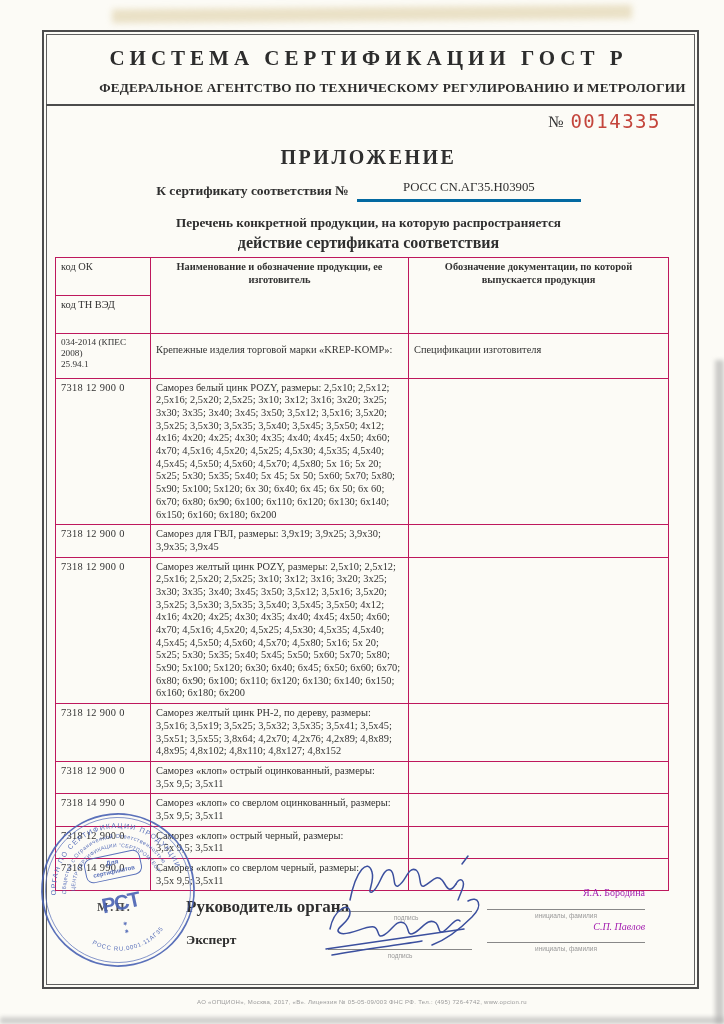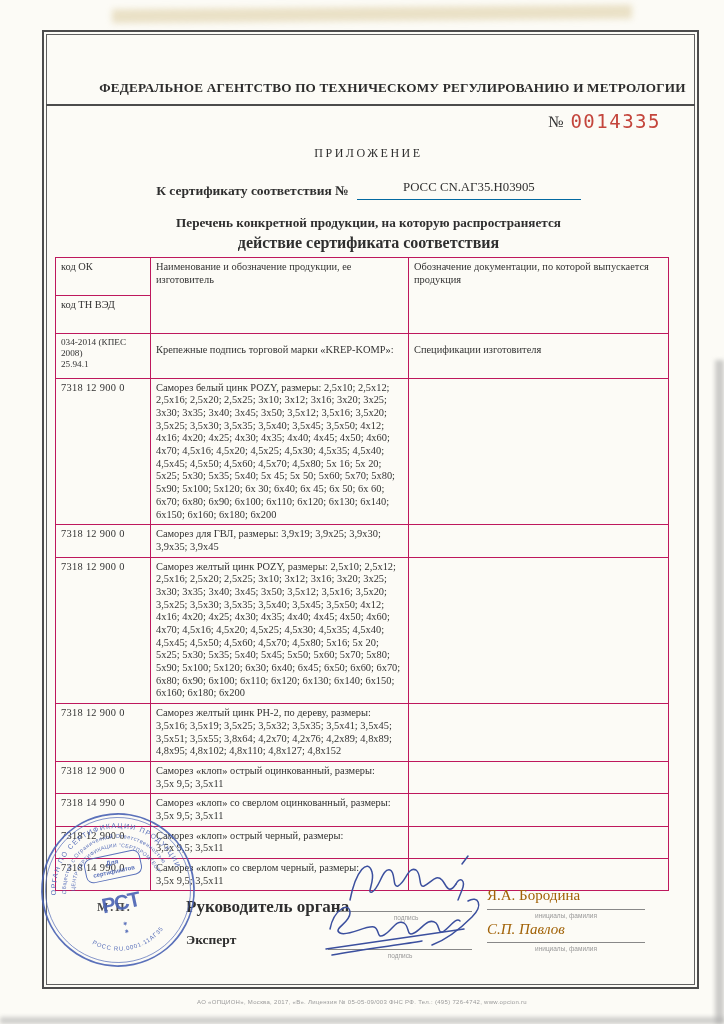--- a/index.html
+++ b/index.html
@@ -22,35 +22,35 @@
   .abs{position:absolute;}
   .ctr{left:42px;width:653px;text-align:center;}
 
   .sys-title{top:46px;font-size:21px;font-weight:bold;letter-spacing:5px;color:#2c2c2c;}
   .agency{top:80px;font-size:13.2px;font-weight:bold;letter-spacing:.2px;color:#2c2c2c;padding-left:24px;}
 
   .serial{top:110px;right:63px;font-size:16px;color:#333;}
   .serial-num{font-family:"DejaVu Sans Mono",monospace;font-size:19px;color:#c4453c;
               letter-spacing:1.5px;margin-left:7px;vertical-align:-1px;}
 
-  .app-title{top:146px;font-size:12px;font-weight:normal;letter-spacing:2.5px;}
+  .app-title{top:146px;font-size:20px;font-weight:bold;letter-spacing:2.5px;}
   .cert-line{top:183px;font-size:13.5px;font-weight:600;}
-  .cert-wrap{display:inline-block;border-bottom:1px solid #0369a1;min-width:212px;
+  .cert-wrap{display:inline-block;border-bottom:3px solid #0369a1;min-width:212px;
              text-align:center;margin-left:8px;padding:0 6px;}
   .cert-num{display:inline-block;font-size:12.8px;font-weight:normal;transform:translateY(-4px);}
   .desc1{top:215px;font-size:13.2px;font-weight:bold;}
   .desc2{top:234px;font-size:16px;font-weight:bold;text-align:center;}
 
   
   table.products{position:absolute;left:55px;top:257px;width:613px;border-collapse:collapse;
                  table-layout:fixed;}
   table.products td{border:1px solid #be185d;font-size:10.4px;line-height:1.22;color:#333;
                  vertical-align:top;padding:3px 5px;overflow:hidden;}
   td.hcode{font-size:11.5px;vertical-align:middle;height:31px;font-weight:normal;padding-left:6px;}
-  td.hcell{font-size:11.5px;font-weight:normal;vertical-align:middle;}
+  td.hcell{font-size:11.5px;font-weight:bold;text-align:center;vertical-align:middle;}
   td.code-cell{font-size:10.3px;vertical-align:middle;white-space:pre-line;letter-spacing:.3px;}
   td.name-cell{white-space:pre-line;}
   tr.row-first td{padding-top:10px;padding-bottom:7px;}
   tr.row-first td.code-cell{vertical-align:top;padding-top:3px;font-size:9.2px;letter-spacing:0;margin-left:32px;}
   td.clop{height:24px;}
 
   
   .mp{left:97px;top:900px;font-size:12px;font-weight:bold;color:#4a4a4a;letter-spacing:2px;z-index:1;}
   .stamp{left:38px;top:810px;width:160px;height:160px;transform:rotate(-12deg);opacity:.9;z-index:2;}
   .ruk{left:186px;top:897px;font-size:17px;font-weight:bold;}
@@ -58,21 +58,21 @@
   .u-line{border-bottom:1px solid #888;height:0;}
   .sigline1{left:340px;top:911px;width:132px;}
   .sigline2{left:328px;top:949px;width:144px;}
   .nameline1{left:487px;top:909px;width:158px;}
   .nameline2{left:487px;top:942px;width:158px;}
   .tiny{font-family:"Liberation Sans",sans-serif;font-size:6.5px;color:#9a9a9a;text-align:center;}
   .sigcap1{left:340px;top:914px;width:132px;}
   .sigcap2{left:328px;top:952px;width:144px;}
   .namecap1{left:487px;top:912px;width:158px;}
   .namecap2{left:487px;top:945px;width:158px;}
-  .pname{width:158px;text-align:left;font-size:15px;color:#a16207;}
+  .pname{width:158px;text-align:right;font-size:10px;color:#a21caf;}
   .pname1{left:487px;top:887px;}
   .pname2{left:487px;top:921px;font-style:italic;}
   .sig-ink{position:absolute;z-index:3;}
   .sig1{left:342px;top:852px;}
   .sig2{left:322px;top:893px;}
 
   .footer{top:999px;left:0;width:724px;text-align:center;font-family:"Liberation Sans",sans-serif;
           font-size:6px;color:#9a9a9a;letter-spacing:.3px;}
 
   .stamp text{font-family:"Liberation Sans",sans-serif;fill:#4a63b4;}
@@ -85,20 +85,21 @@
   <div class="scan-top"></div>
   <div class="scan-right"></div>
   <div class="scan-bottom"></div>
 
   <div class="frame">
     <div class="frame-inner">
       <div class="hdr-sep"></div>
     </div>
   </div>
 
+  <div class="abs ctr sys-title">СИСТЕМА СЕРТИФИКАЦИИ ГОСТ Р</div>
   <div class="abs ctr agency">ФЕДЕРАЛЬНОЕ АГЕНТСТВО ПО ТЕХНИЧЕСКОМУ РЕГУЛИРОВАНИЮ И МЕТРОЛОГИИ</div>
 
   <div class="abs serial">
     <span>№</span><span class="serial-num">0014335</span>
   </div>
 
   <div class="abs ctr app-title">ПРИЛОЖЕНИЕ</div>
 
   <div class="abs ctr cert-line">
     <span>К сертификату соответствия №</span><span class="cert-wrap"><span class="cert-num">РОСС CN.АГ35.Н03905</span></span>
@@ -118,21 +119,21 @@
       <td class="hcode">код ОК</td>
       <td class="hcell" rowspan="2">Наименование и обозначение продукции, ее изготовитель</td>
       <td class="hcell" rowspan="2">Обозначение документации, по которой выпускается продукция</td>
     </tr>
     <tr>
       <td class="hcode">код ТН ВЭД</td>
     </tr>
     <tr class="row-first">
       <td class="code-cell">034-2014 (КПЕС 2008)
 25.94.1</td>
-      <td class="name-cell">Крепежные подпись торговой марки «KREP-KOMP»:</td>
+      <td class="name-cell">Крепежные изделия торговой марки «KREP-KOMP»:</td>
       <td>Спецификации изготовителя</td>
     </tr>
     <tr>
       <td class="code-cell">7318 12 900 0</td>
       <td class="name-cell">Саморез белый цинк POZY, размеры: 2,5х10; 2,5х12; 2,5х16; 2,5х20; 2,5х25; 3х10; 3х12; 3х16; 3х20; 3х25; 3х30; 3х35; 3х40; 3х45; 3х50; 3,5х12; 3,5х16; 3,5х20; 3,5х25; 3,5х30; 3,5х35; 3,5х40; 3,5х45; 3,5х50; 4х12; 4х16; 4х20; 4х25; 4х30; 4х35; 4х40; 4х45; 4х50; 4х60; 4х70; 4,5х16; 4,5х20; 4,5х25; 4,5х30; 4,5х35; 4,5х40; 4,5х45; 4,5х50; 4,5х60; 4,5х70; 4,5х80; 5х 16; 5х 20; 5х25; 5х30; 5х35; 5х40; 5х 45; 5х 50; 5х60; 5х70; 5х80; 5х90; 5х100; 5х120; 6х 30; 6х40; 6х 45; 6х 50; 6х 60; 6х70; 6х80; 6х90; 6х100; 6х110; 6х120; 6х130; 6х140; 6х150; 6х160; 6х180; 6х200</td>
       <td></td>
     </tr>
     <tr>
       <td class="code-cell">7318 12 900 0</td>
       <td class="name-cell">Саморез для ГВЛ, размеры: 3,9х19; 3,9х25; 3,9х30; 3,9х35; 3,9х45</td>

